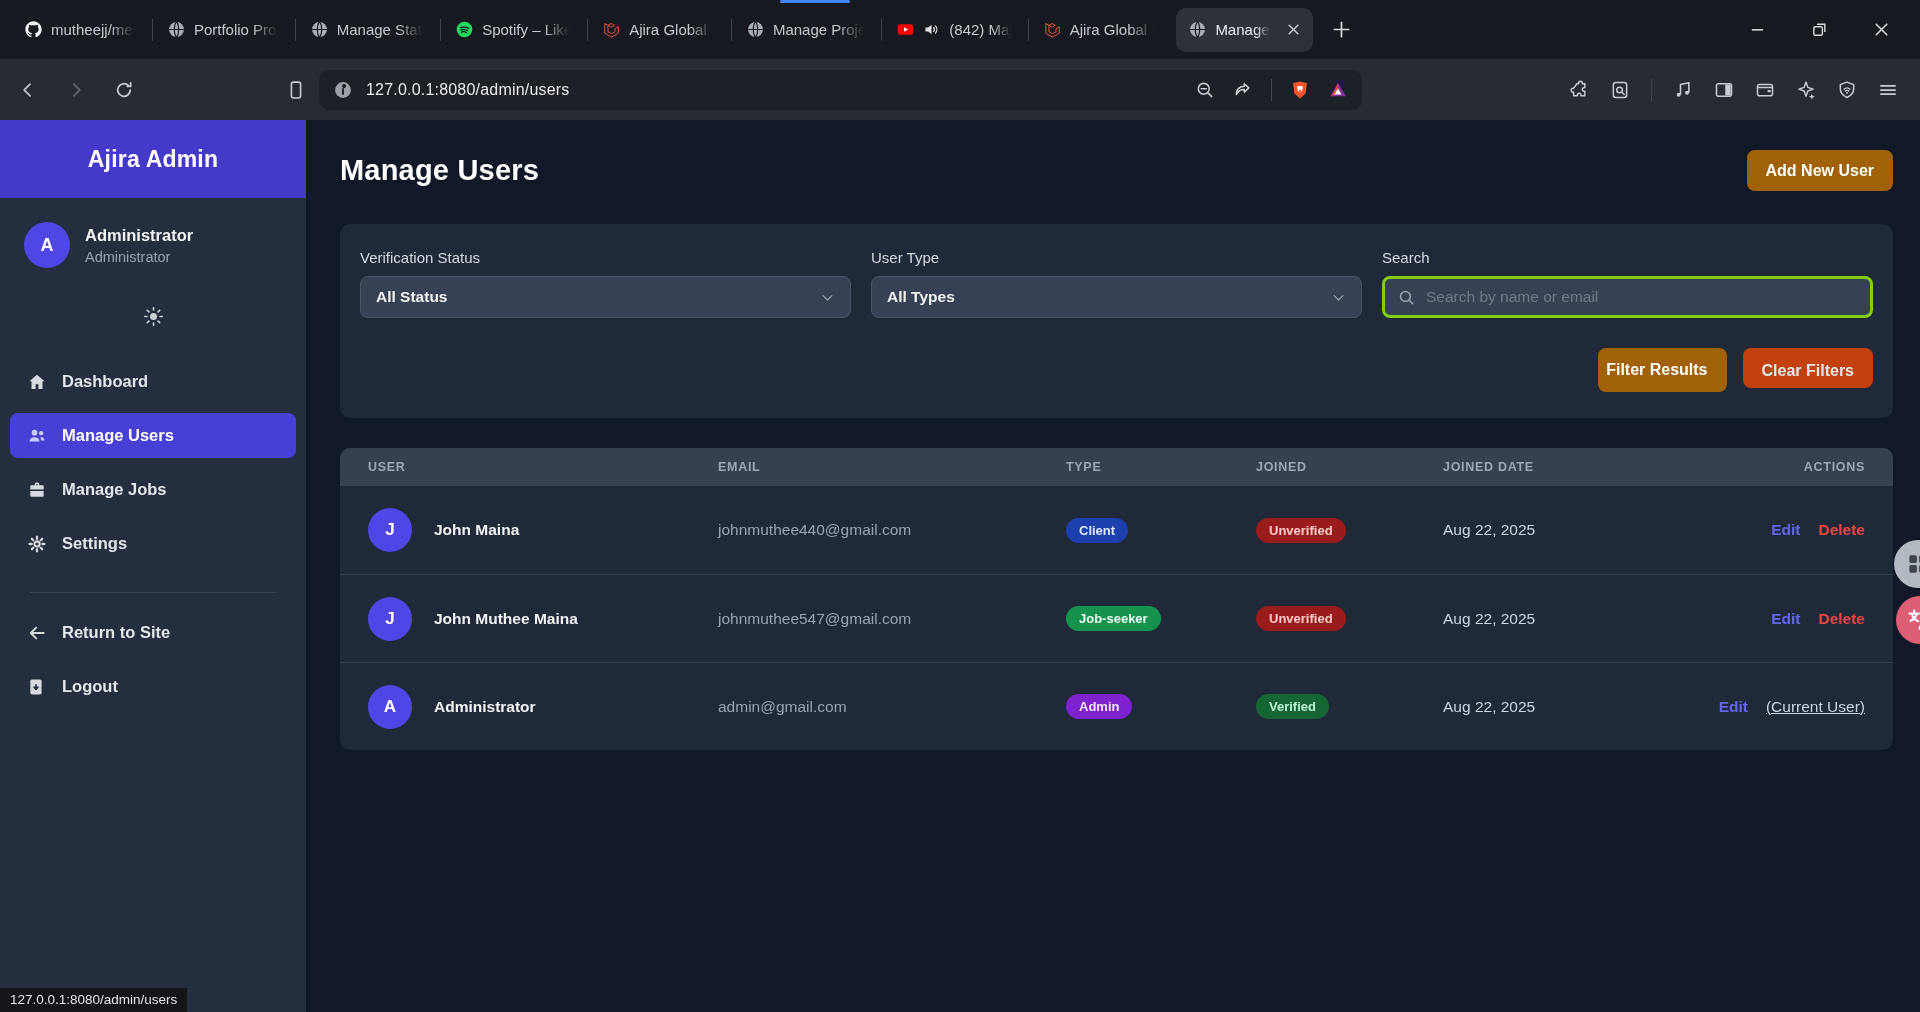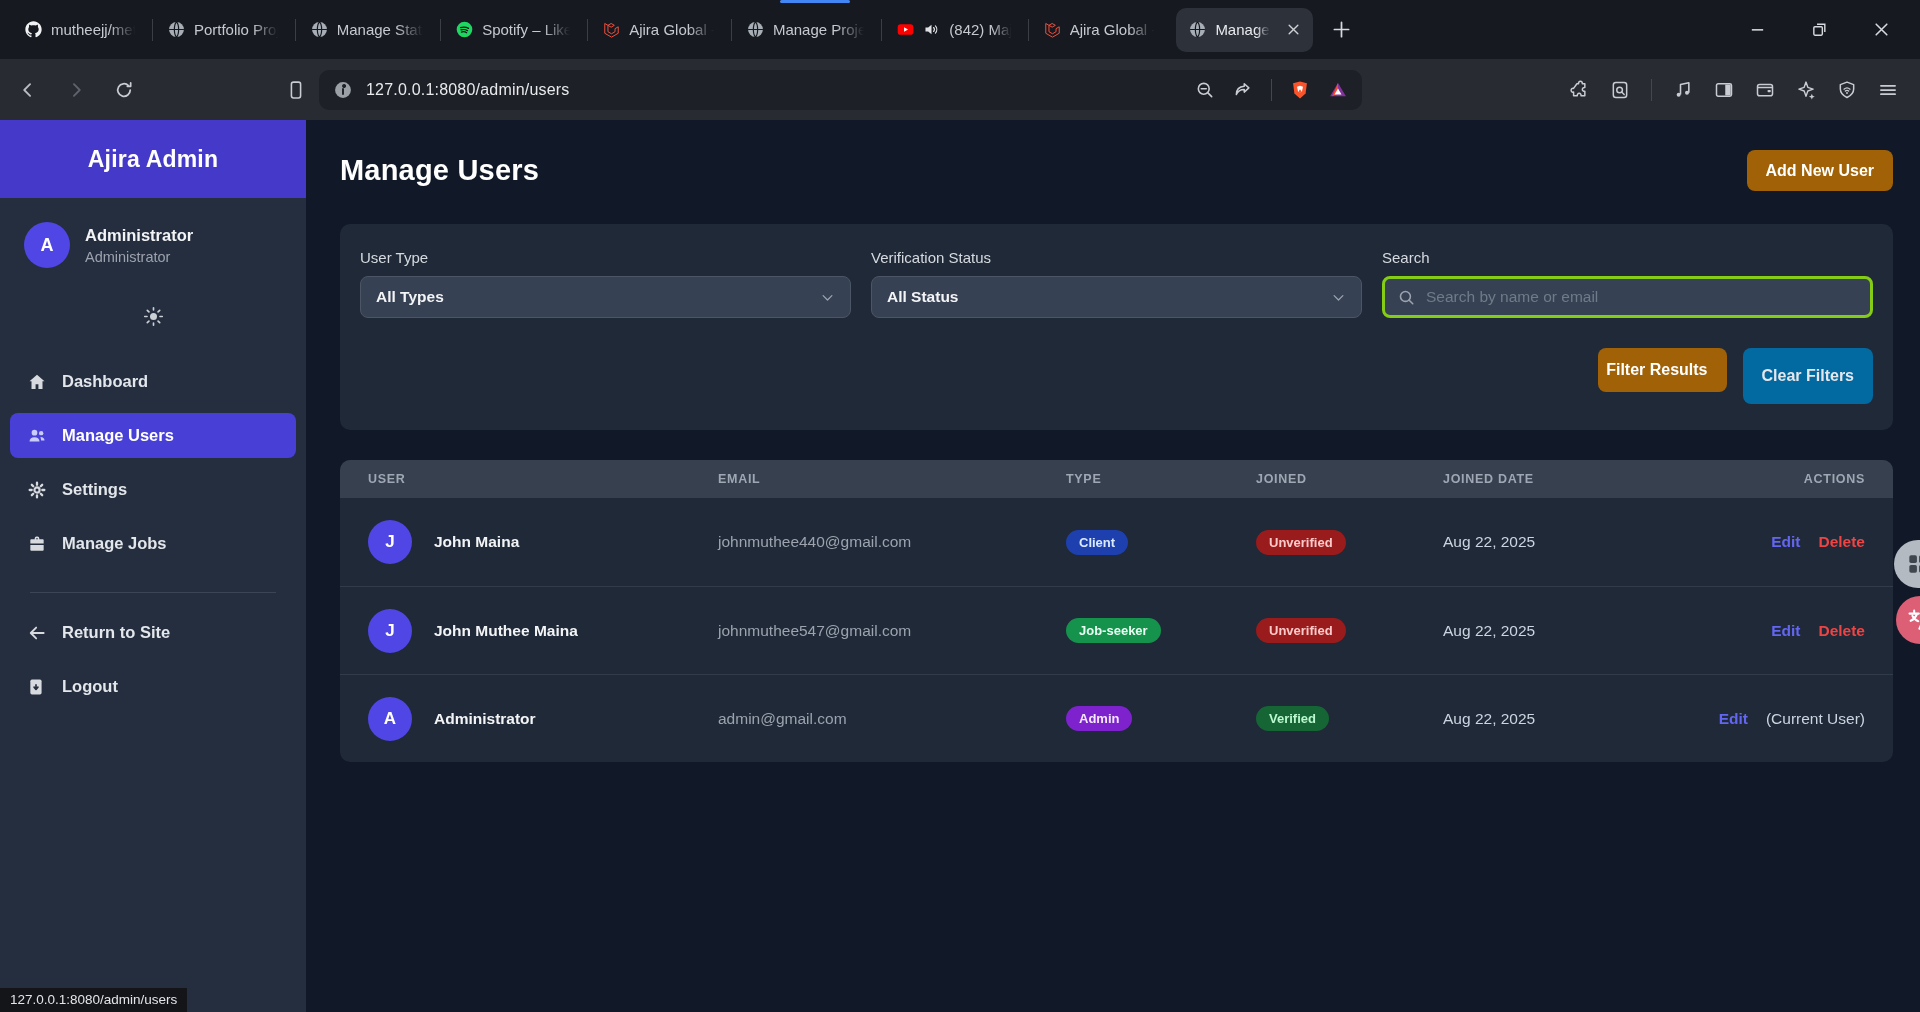--- a/index.html
+++ b/index.html
@@ -59,21 +59,21 @@
   .nav-item.active { background:#4840d6; color:#fff; }
   .nav-divider { border-top:1px solid #3b4556; margin:17px 20px 8px; }
 
   .content { flex:1; padding:30px 27px 0 34px; position:relative; }
   .content-header { display:flex; justify-content:space-between; align-items:center;
     margin-bottom:33px; }
   .page-title { font-size:29px; font-weight:bold; color:#fff; letter-spacing:.2px; }
   .btn { border:none; border-radius:8px; font-family:inherit; cursor:pointer;
     font-size:16px; font-weight:bold; }
   .btn-primary { background:#a16207; color:#fff; height:41px; padding:0 19px; }
-  .btn-secondary { background:#0369a1; color:#e5e7eb; height:56px; padding:14px 19px; }
+  .btn-secondary { background:#c2410c; color:#e5e7eb; height:40px; padding:14px 19px; }
 
   .filter-card { background:#1f2937; border-radius:10px; padding:25px 20px 26px;
     margin-bottom:30px; }
   .filter-grid { display:grid; grid-template-columns:1fr 1fr 1fr; gap:20px; }
   .filter-label { font-size:15px; color:#d6dae0; margin-bottom:10px; }
   .select { height:42px; background:#364153; border:1px solid #4b5563; border-radius:8px;
     display:flex; align-items:center; justify-content:space-between; padding:0 15px;
     color:#f3f4f6; font-size:15.5px; font-weight:600; cursor:pointer; }
   .search-box { height:42px; background:#364153; border:3px solid #84cc16; border-radius:8px;
     display:flex; align-items:center; padding:0 13px; gap:11px; }
@@ -102,21 +102,21 @@
   .badge-blue   { background:#1e40af; color:#dbeafe; }
   .badge-green  { background:#15934d; color:#eafff3; }
   .badge-purple { background:#7e22ce; color:#f3e8ff; }
   .badge-red    { background:#991b1b; color:#fecaca; }
   .badge-darkgreen { background:#166534; color:#bbf7d0; }
   .joined { color:#cbd5e1; font-size:15.5px; }
   .actions { display:flex; gap:18px; justify-content:flex-end; align-items:center;
     font-size:15.5px; font-weight:600; }
   .link-edit { color:#6366f1; cursor:pointer; }
   .link-delete { color:#ef4444; cursor:pointer; }
-  .current-note { color:#cbd5e1; font-weight:400; }
+  .current-note { color:#cbd5e1; font-weight:400;text-decoration:underline; }
 
   .float-btn { position:absolute; width:48px; height:48px; border-radius:50%;
     display:flex; align-items:center; justify-content:center; cursor:pointer; }
   .float-grid { right:-22px; top:420px; background:#b4bac2; }
   .float-translate { right:-24px; top:476px; background:#dd5f76; }
 
   .status-tooltip { position:absolute; left:0; bottom:0; background:#141518;
     color:#e3e5e8; font-size:13.5px; padding:4px 10px 5px; z-index:20;
     white-space:nowrap; }
 </style>
@@ -351,34 +351,34 @@
         <svg class="icon20" viewBox="0 0 24 24">
             <circle cx="9" cy="8" r="3.4" fill="#c9ccfb"></circle>
             <path d="M3 18.5c0-3.2 2.7-5 6-5s6 1.8 6 5z" fill="#c9ccfb"></path>
             <circle cx="17" cy="8.6" r="2.6" fill="#c9ccfb"></circle>
             <path d="M16.2 13.2c2.8.1 4.8 1.7 4.8 4.3h-4z" fill="#c9ccfb"></path>
           </svg>
         <span>Manage Users</span>
       </div>
       <div class="nav-item">
         <svg class="icon20" viewBox="0 0 24 24">
+            <path d="M9.2 6.2V5.3A2.3 2.3 0 0111.5 3h1a2.3 2.3 0 012.3 2.3v.9h4.1a1.1 1.1 0 011.1 1.1v4.2H4V7.3a1.1 1.1 0 011.1-1.1zm1.8 0h2V5.3a.3.3 0 00-.3-.3h-1.4a.3.3 0 00-.3.3z" fill="#d7dade"></path>
+            <path d="M4 13.2h16v5.7a1.1 1.1 0 01-1.1 1.1H5.1A1.1 1.1 0 014 18.9z" fill="#d7dade"></path>
+          </svg>
+        <span>Manage Jobs</span>
+      </div>
+      <div class="nav-item">
+        <svg class="icon20" viewBox="0 0 24 24">
             <circle cx="12" cy="12" r="3.1" fill="none" stroke="#d7dade" stroke-width="2.6"></circle>
             <g stroke="#d7dade" stroke-width="2.8" stroke-linecap="round">
               <path d="M12 3.2v2.4M12 18.4v2.4M3.2 12h2.4M18.4 12h2.4M5.8 5.8l1.7 1.7M16.5 16.5l1.7 1.7M18.2 5.8l-1.7 1.7M7.5 16.5l-1.7 1.7"></path>
             </g>
           </svg>
         <span>Settings</span>
       </div>
-      <div class="nav-item">
-        <svg class="icon20" viewBox="0 0 24 24">
-            <path d="M9.2 6.2V5.3A2.3 2.3 0 0111.5 3h1a2.3 2.3 0 012.3 2.3v.9h4.1a1.1 1.1 0 011.1 1.1v4.2H4V7.3a1.1 1.1 0 011.1-1.1zm1.8 0h2V5.3a.3.3 0 00-.3-.3h-1.4a.3.3 0 00-.3.3z" fill="#d7dade"></path>
-            <path d="M4 13.2h16v5.7a1.1 1.1 0 01-1.1 1.1H5.1A1.1 1.1 0 014 18.9z" fill="#d7dade"></path>
-          </svg>
-        <span>Manage Jobs</span>
-      </div>
 
       <div class="nav-divider"></div>
 
       <div class="nav-item">
         <svg class="icon20" viewBox="0 0 24 24">
             <path d="M20 12H5M11 5.5L4.5 12l6.5 6.5" stroke="#d7dade" stroke-width="2.2" fill="none" stroke-linecap="round" stroke-linejoin="round"></path>
           </svg>
         <span>Return to Site</span>
       </div>
       <div class="nav-item">
@@ -393,32 +393,32 @@
 
   <div class="content">
     <div class="content-header">
       <div class="page-title">Manage Users</div>
       <button class="btn btn-primary">Add New User</button>
     </div>
 
     <div class="filter-card">
       <div class="filter-grid">
         <div>
-          <div class="filter-label">User Type</div>
+          <div class="filter-label">Verification Status</div>
           <div class="select">
-            <span>All Types</span>
+            <span>All Status</span>
             <svg width="15" height="15" viewBox="0 0 24 24">
                 <path d="M5 9l7 7 7-7" stroke="#9ca3af" stroke-width="2" fill="none" stroke-linecap="round" stroke-linejoin="round"></path>
               </svg>
           </div>
         </div>
         <div>
-          <div class="filter-label">Verification Status</div>
+          <div class="filter-label">User Type</div>
           <div class="select">
-            <span>All Status</span>
+            <span>All Types</span>
             <svg width="15" height="15" viewBox="0 0 24 24">
                 <path d="M5 9l7 7 7-7" stroke="#9ca3af" stroke-width="2" fill="none" stroke-linecap="round" stroke-linejoin="round"></path>
               </svg>
           </div>
         </div>
         <div>
           <div class="filter-label">Search</div>
           <div class="search-box">
             <svg width="17" height="17" viewBox="0 0 24 24">
                 <circle cx="10.5" cy="10.5" r="7" stroke="#9ca3af" stroke-width="2.2" fill="none"></circle>

